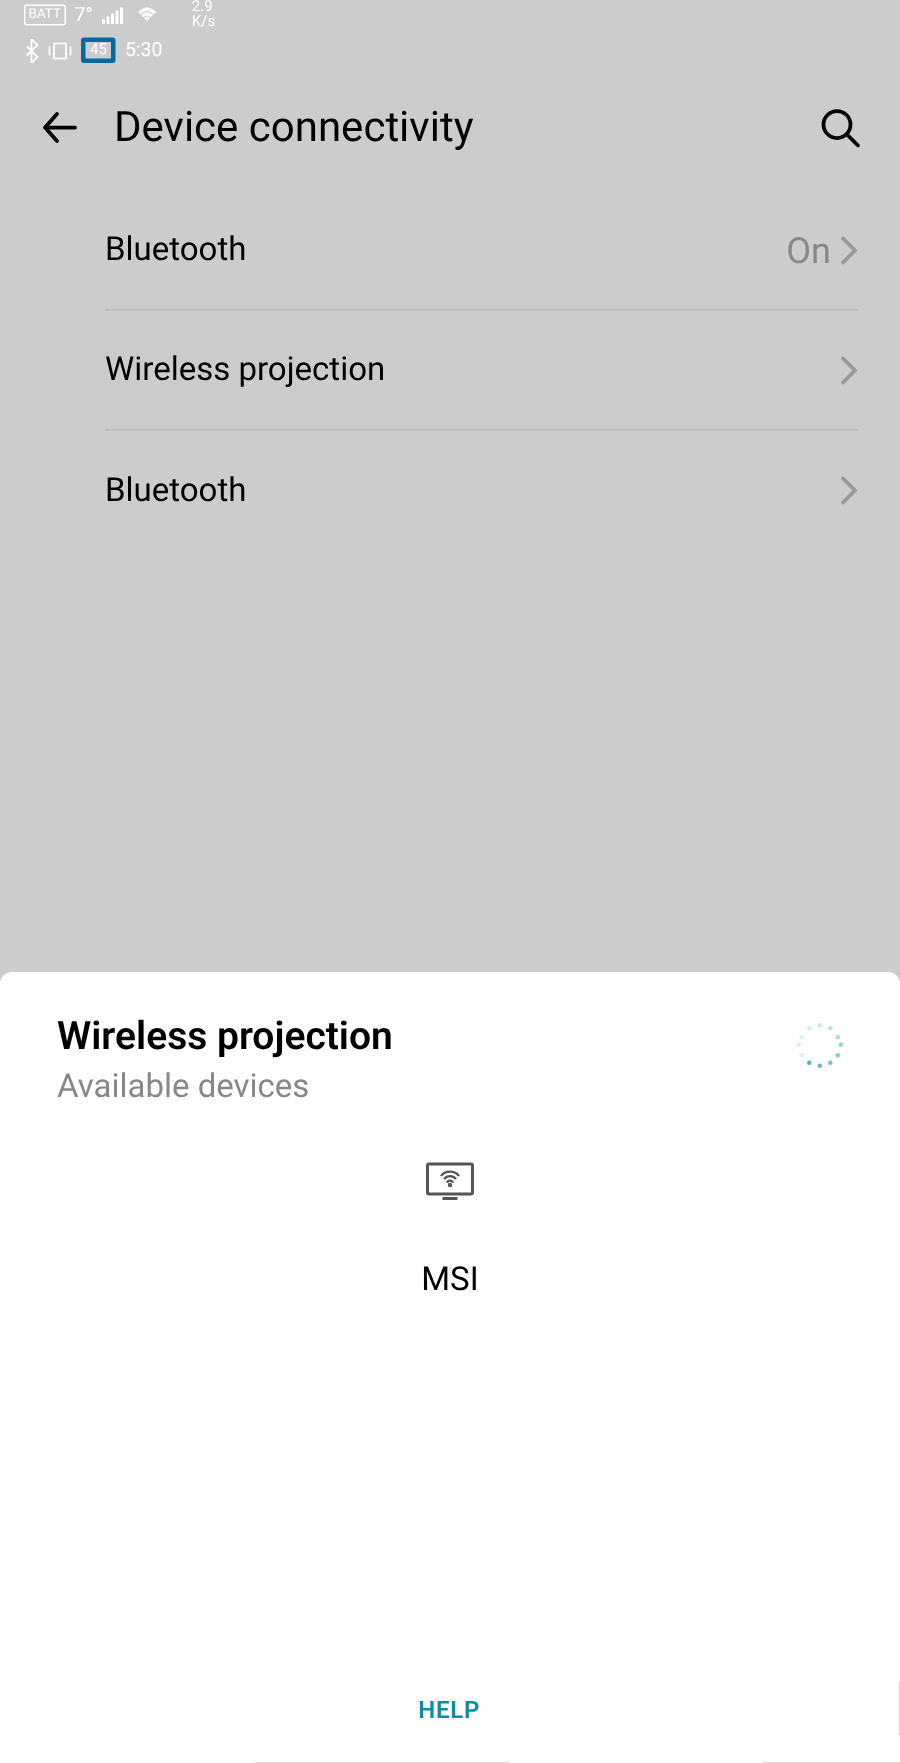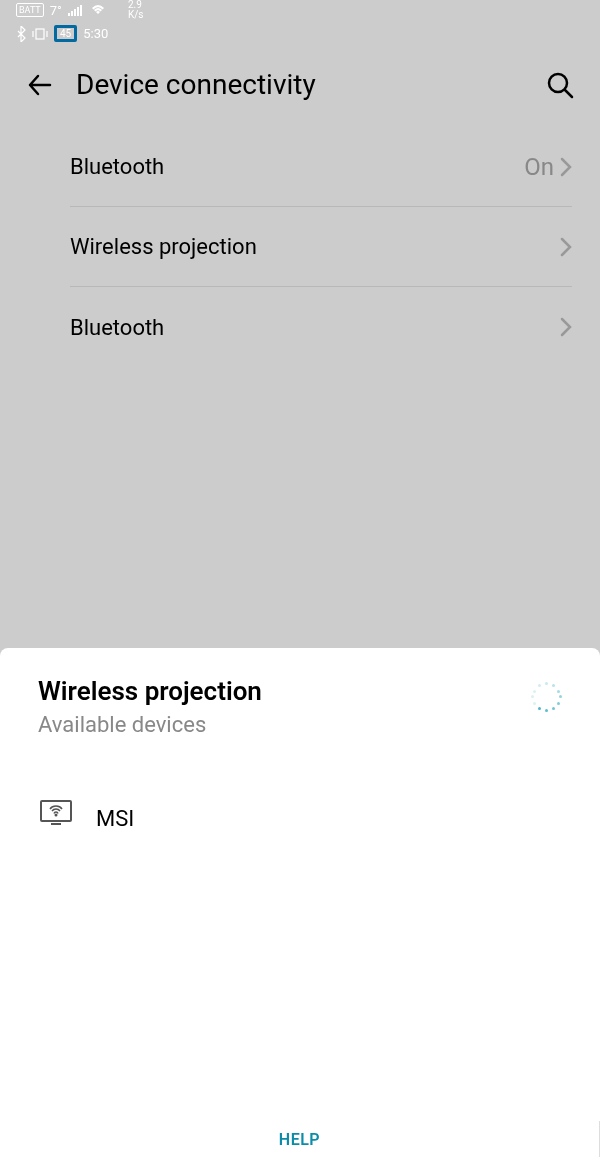--- a/index.html
+++ b/index.html
@@ -140,23 +140,24 @@
       height: 3px;
       background: #4db6c9;
       border-radius: 50%;
     }
     .device-list {
       padding: 18px 38px;
       flex: 1;
     }
     .device-item {
       display: flex;
-      align-items: flex-end;
-      gap: 22px;
+      align-items: center;
+      gap: 38px;
       height: 58px;
+      flex-direction: column;
     }
     .device-icon {
       width: 36px;
       height: 36px;
       display: flex;
       align-items: center;
       justify-content: center;
     }
     .device-name {
       font-size: 22px;

